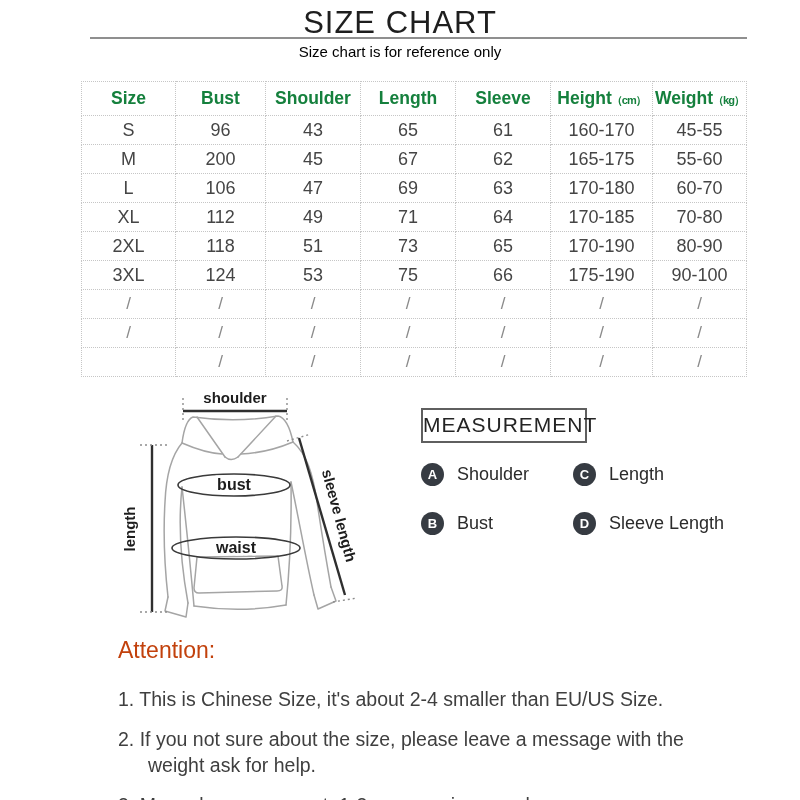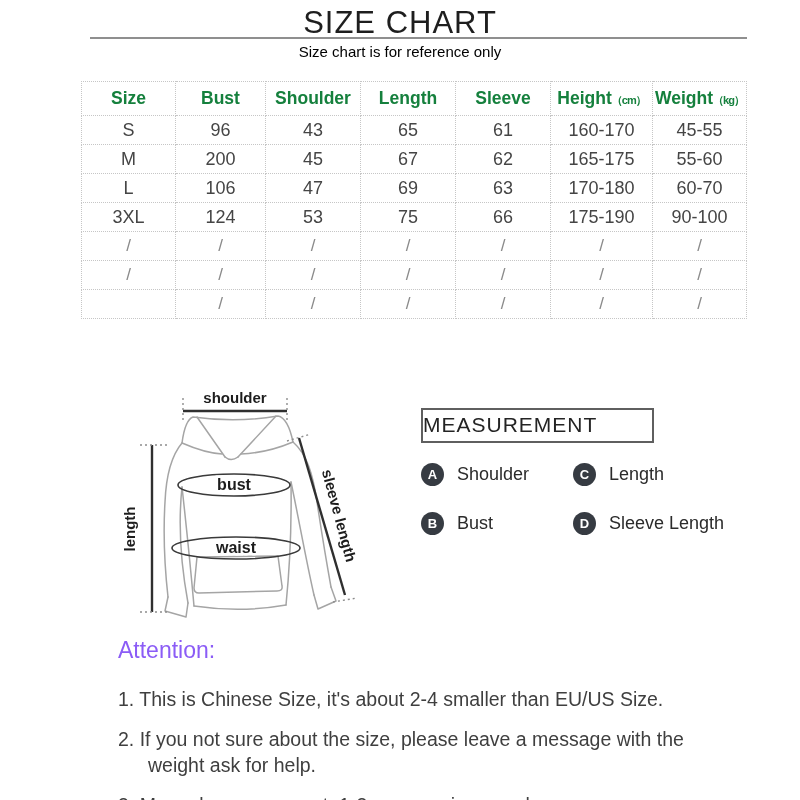--- a/index.html
+++ b/index.html
@@ -38,38 +38,38 @@
   svg.hoodie .girth { fill:none; stroke:#3a3a3a; stroke-width:1.6; }
   svg.hoodie .measure { stroke:#2f2f2f; stroke-width:2.4; }
   svg.hoodie .tick { stroke:#8d8d8d; stroke-width:1.4; stroke-dasharray:2 3; }
   svg.hoodie text {
     font-family:"Liberation Sans", sans-serif; font-weight:bold; fill:#1d1d1d;
     paint-order:stroke; stroke:#ffffff; stroke-width:5px;
   }
   
   .measure-panel { position:absolute; left:421px; top:408px; width:320px; }
   .m-box {
-    width:233px; border:2px solid #5f5f5f; background:#fff;
-    text-align:left; padding:3px 0 4px 0;
+    width:166px; border:2px solid #5f5f5f; background:#fff;
+    text-align:center; padding:3px 0 4px 0;
     font-size:21px; letter-spacing:1px; color:#242424;
   }
   .legend {
     margin-top:20px; display:grid; grid-template-columns:152px 1fr;
     row-gap:26px; align-items:center;
   }
   .legend-item { display:flex; align-items:center; gap:13px; }
   .badge {
     width:23px; height:23px; border-radius:50%; background:#363b42;
     color:#fff; font-size:13px; font-weight:bold;
     display:flex; align-items:center; justify-content:center; flex:0 0 23px;
   }
   .l-label { font-size:18px; color:#2b2b2b; white-space:nowrap; }
   
   .attention { position:absolute; left:118px; top:636px; width:600px; }
-  .att-heading { font-size:23px; font-weight:400; color:#8b5cf6; line-height:28px; margin-bottom:22px; }
+  .att-heading { font-size:23px; font-weight:400; color:#c2410c; line-height:28px; margin-bottom:22px; }
   .note { font-size:19.5px; color:#3f3f3f; line-height:26px; padding-left:30px; text-indent:-30px;margin-top:15px; }
   .note + .note { margin-top:14px; }
 </style>
 </head>
 <body>
 
 <div class="page">
 
   <div class="title">SIZE CHART</div>
   <div class="rule"></div>
@@ -116,20 +116,38 @@
           <td>55-60</td>
         </tr>
       <tr>
           <td>L</td>
           <td>106</td>
           <td>47</td>
           <td>69</td>
           <td>63</td>
           <td>170-180</td>
           <td>60-70</td>
+        </tr>
+      <tr>
+          <td>XL</td>
+          <td>112</td>
+          <td>49</td>
+          <td>71</td>
+          <td>64</td>
+          <td>170-185</td>
+          <td>70-80</td>
+        </tr>
+      <tr>
+          <td>2XL</td>
+          <td>118</td>
+          <td>51</td>
+          <td>73</td>
+          <td>65</td>
+          <td>170-190</td>
+          <td>80-90</td>
         </tr>
       <tr>
           <td>3XL</td>
           <td>124</td>
           <td>53</td>
           <td>75</td>
           <td>66</td>
           <td>175-190</td>
           <td>90-100</td>
         </tr>

